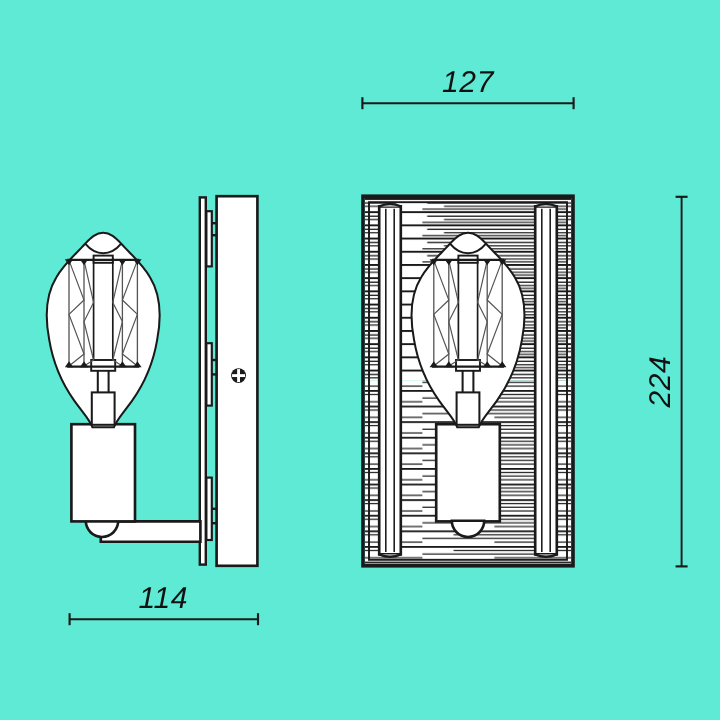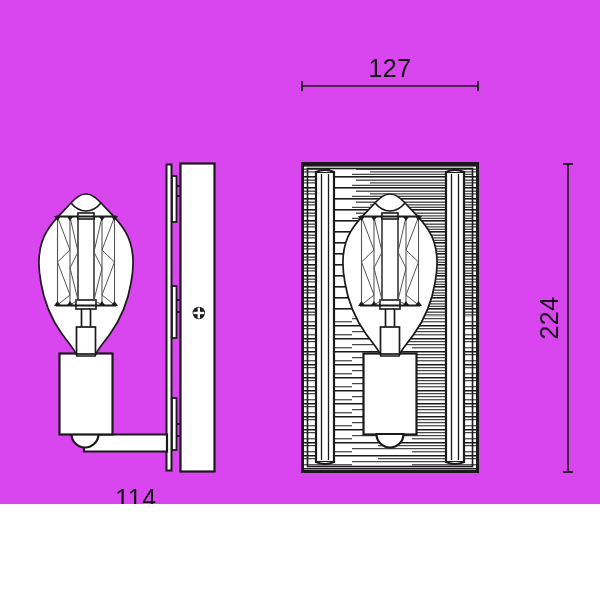--- a/index.html
+++ b/index.html
@@ -6,23 +6,24 @@
     margin: 0;
     padding: 0;
     background: #ffffff;
   }
   body {
     font-family: "Liberation Sans", sans-serif;
   }
   #sheet {
     position: relative;
     width: 600px;
-    height: 504px;
-    background: #d946ef;
+    height: 600px;
+    background: #5eead4;
     overflow: hidden;
+    font-style: italic;
   }
   #drawing-svg {
     position: absolute;
     left: 0;
     top: 0;
     width: 600px;
     height: 600px;
     display: block;
   }
   .dim-text {

